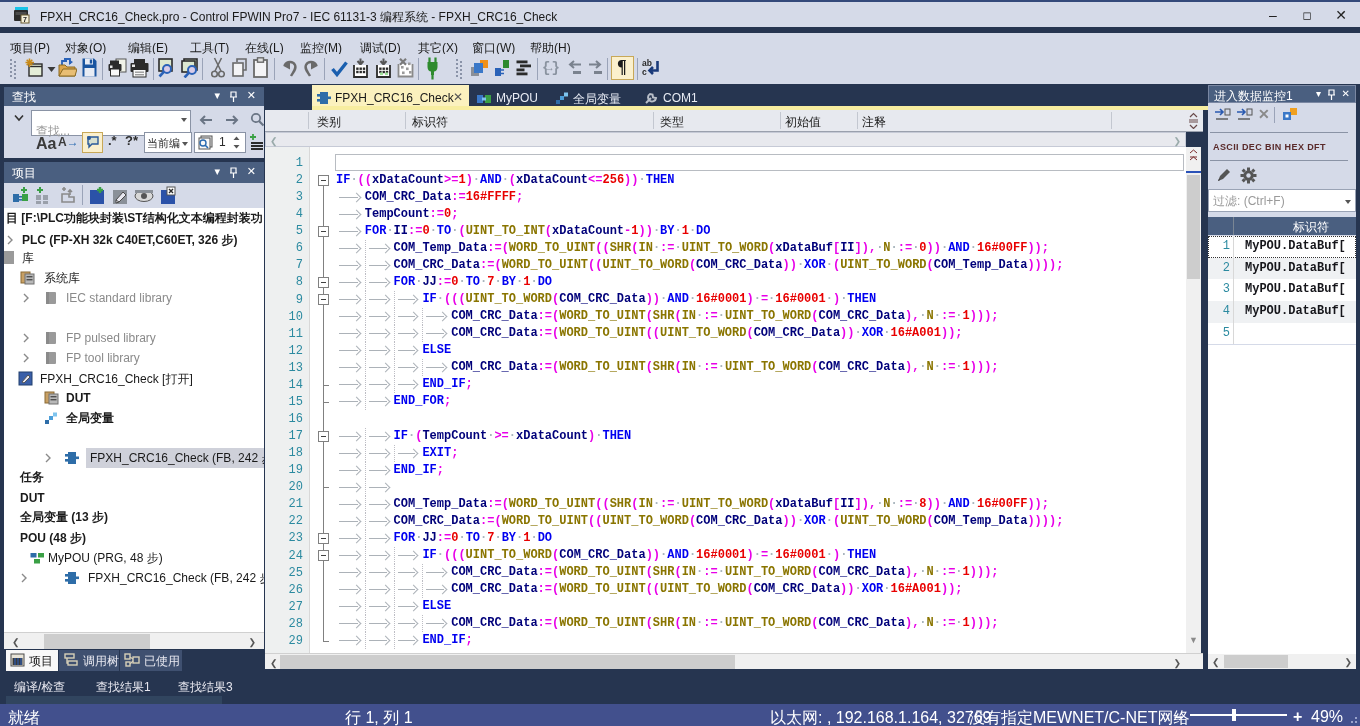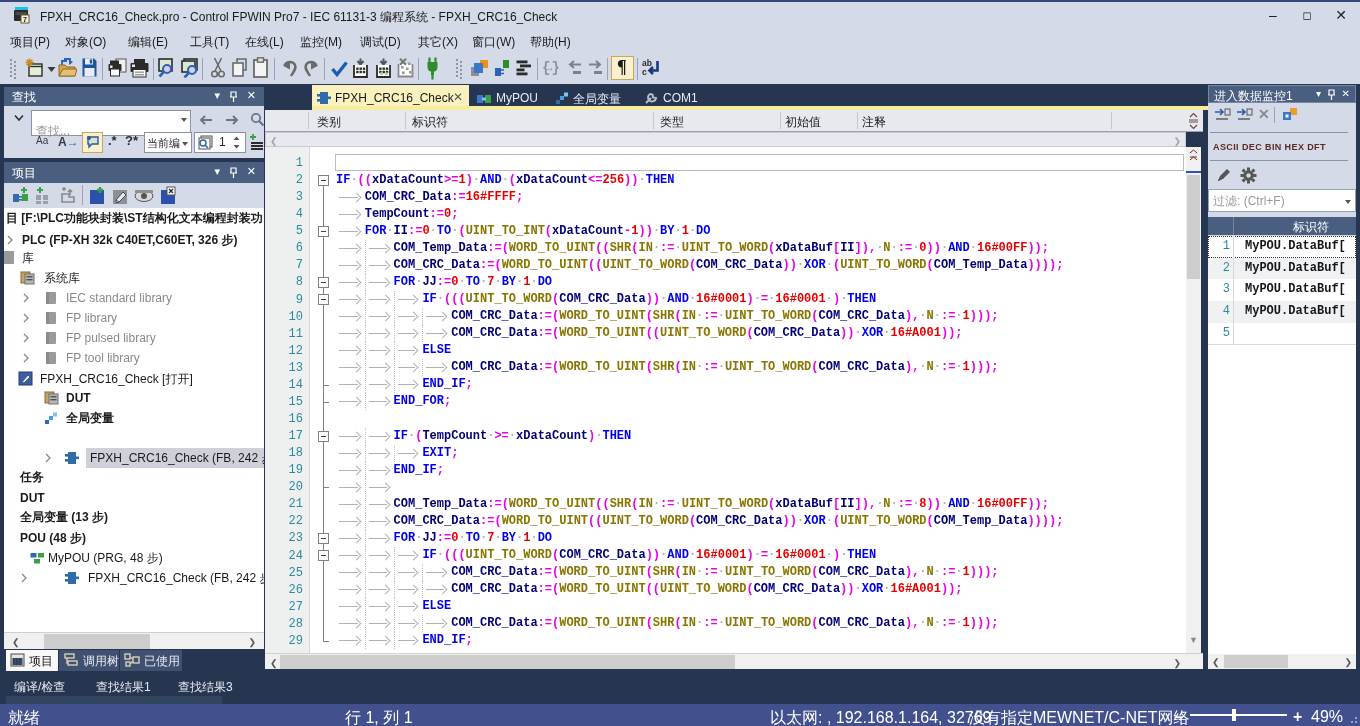--- a/index.html
+++ b/index.html
@@ -1,20 +1,20 @@
 <!DOCTYPE html>
 <html><head><meta charset="utf-8"><style>
 * { margin:0; padding:0; box-sizing:border-box; }
 html,body { width:1360px; height:726px; overflow:hidden; }
 body { font-family:"Liberation Sans", sans-serif; font-size:12px; position:relative; }
 #app { position:absolute; left:0; top:0; width:1360px; height:726px; background:#263550; }
 #titlebar { position:absolute; left:0; top:0; width:1360px; height:27px; background:#D5DAE8; border-top:2px solid #34497A; color:#1a1a1a; }
 #titlebar .title { position:absolute; left:40px; top:7px; font-size:12px; }
 .winbtn { position:absolute; top:5px; width:16px; height:16px; color:#222; font-size:14px; text-align:center; line-height:16px; }
-#menubar { position:absolute; left:0; top:27px; width:1360px; height:27px; background:#D5DAE8; color:#1a1a1a; }
+#menubar { position:absolute; left:0; top:33px; width:1360px; height:27px; background:#D5DAE8; color:#1a1a1a; }
 #menubar span { position:absolute; top:7px; font-size:12px; }
 #toolbar { position:absolute; left:0; top:54px; width:1360px; height:30px; background:#D5DAE8; }
 .phead { position:absolute; background:#4A5F80; color:#fff; font-size:12px; }
 .phead .t { position:absolute; left:8px; top:3px; }
 .phead .ic { position:absolute; top:3px; color:#fff; font-size:11px; }
 .pbody { position:absolute; background:#D5DAE8; }
 #tree { position:absolute; left:4px; top:208px; width:260px; height:424px; background:#fff; overflow:hidden; font-size:12px; color:#1a1a1a; }
 .trow { position:absolute; left:0; width:100%; height:20px; line-height:20px; white-space:nowrap; }
 .gray { color:#8a8a8a; }
 .b { font-weight:bold; }
@@ -281,21 +281,21 @@
 <svg class="icon" style="left:194px;top:8px" width="16" height="12" viewBox="0 0 16 12">
         <path d="M14 6 L3 6 M7 2 L3 6 L7 10" stroke="#6a7585" stroke-width="2" fill="none"></path>
       </svg>
 <svg class="icon" style="left:220px;top:8px" width="16" height="12" viewBox="0 0 16 12">
         <path d="M2 6 L13 6 M9 2 L13 6 L9 10" stroke="#6a7585" stroke-width="2" fill="none"></path>
       </svg>
 <svg class="icon" style="left:246px;top:6px" width="15" height="15" viewBox="0 0 15 15">
         <circle cx="6" cy="6" r="4.2" fill="none" stroke="#6a7585" stroke-width="1.8"></circle>
         <path d="M9 9 L13.5 13.5" stroke="#6a7585" stroke-width="2.2"></path>
       </svg>
-<span style="position:absolute;left:32px;top:29px;color:#3a3a3a;font-weight:normal;font-size:10px">Aa</span>
+<span style="position:absolute;left:32px;top:29px;color:#3a3a3a;font-weight:bold;font-size:16px">Aa</span>
 <span style="position:absolute;left:54px;top:29px;color:#3a3a3a;font-weight:bold;font-size:12px">A<span style="color:#2a6ab0">→</span></span>
 <div style="position:absolute;left:78px;top:26px;width:21px;height:21px;background:#FBF0CD;border:1px solid #C8A858"></div>
 <svg class="icon" style="left:81px;top:29px" width="15" height="14" viewBox="0 0 15 14">
         <path d="M3 2 L13 2 L13 9 L7 9 L4 12 L4 9 L3 9 Z" fill="#D8E0D0" stroke="#2a5a9a" stroke-width="1.4"></path>
         <circle cx="4" cy="3" r="2" fill="#2a5a9a"></circle>
       </svg>
 <span style="position:absolute;left:104px;top:27px;color:#2b2b2b;font-weight:bold;font-size:13px">.*</span>
 <span style="position:absolute;left:121px;top:27px;color:#2b2b2b;font-weight:bold;font-size:13px">?*</span>
 <div style="position:absolute;left:140px;top:26px;width:48px;height:21px;background:#fff;border:1px solid #8a93a5;color:#2b2b2b;font-size:11px;padding:3px 2px;">当前编<svg style="position:absolute;right:2px;top:8px" width="8" height="6" viewBox="0 0 8 6">
           <path d="M1 1 L4 5 L7 1 Z" fill="#555"></path>
@@ -392,30 +392,20 @@
       </div>
 <div class="trow" style="top:80px">
         <svg class="icon" style="left:18px;top:5px" width="8" height="10" viewBox="0 0 8 10">
           <path d="M2 1 L6 5 L2 9" fill="none" stroke="#8a8a8a" stroke-width="1.4"></path>
         </svg>
         <svg class="icon" style="left:40px;top:3px" width="14" height="14" viewBox="0 0 14 14">
           <rect x="2" y="1" width="10" height="12" rx="1" fill="#9a9a9a"></rect>
           <rect x="2" y="1" width="3" height="12" fill="#8a8a8a"></rect>
         </svg>
         <span class="gray" style="position:absolute;left:62px">IEC standard library</span>
-      </div>
-<div class="trow" style="top:100px">
-        <svg class="icon" style="left:18px;top:5px" width="8" height="10" viewBox="0 0 8 10">
-          <path d="M2 1 L6 5 L2 9" fill="none" stroke="#8a8a8a" stroke-width="1.4"></path>
-        </svg>
-        <svg class="icon" style="left:40px;top:3px" width="14" height="14" viewBox="0 0 14 14">
-          <rect x="2" y="1" width="10" height="12" rx="1" fill="#9a9a9a"></rect>
-          <rect x="2" y="1" width="3" height="12" fill="#8a8a8a"></rect>
-        </svg>
-        <span class="gray" style="position:absolute;left:62px">FP library</span>
       </div>
 <div class="trow" style="top:120px">
         <svg class="icon" style="left:18px;top:5px" width="8" height="10" viewBox="0 0 8 10">
           <path d="M2 1 L6 5 L2 9" fill="none" stroke="#8a8a8a" stroke-width="1.4"></path>
         </svg>
         <svg class="icon" style="left:40px;top:3px" width="14" height="14" viewBox="0 0 14 14">
           <rect x="2" y="1" width="10" height="12" rx="1" fill="#9a9a9a"></rect>
           <rect x="2" y="1" width="3" height="12" fill="#8a8a8a"></rect>
         </svg>
         <span class="gray" style="position:absolute;left:62px">FP pulsed library</span>

